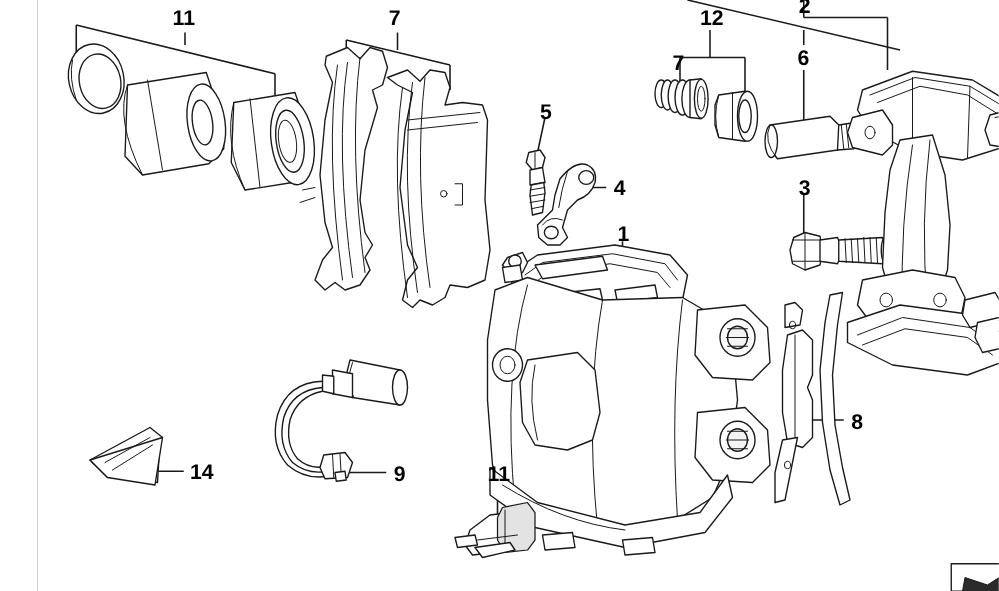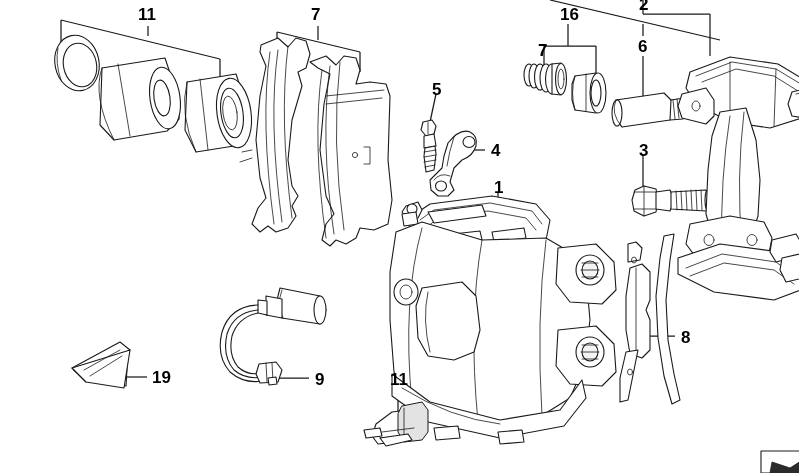--- a/index.html
+++ b/index.html
@@ -334,26 +334,26 @@
 
     <g>
       <path class="ln" d="M731 451 L795 451 L795 473 L731 473 Z"></path>
       <path class="flK" d="M740 473 L742 462 L760 468 L788 450 L795 458 L760 480 Z"></path>
     </g>
 
   </svg>
 
   <div class="callout-label" style="left:108px;top:6px;">11</div>
   <div class="callout-label" style="left:281px;top:6px;">7</div>
-  <div class="callout-label" style="left:530px;top:6px;">16</div>
+  <div class="callout-label" style="left:530px;top:6px;">12</div>
   <div class="callout-label" style="left:609px;top:-4px;">2</div>
   <div class="callout-label" style="left:508px;top:42px;">7</div>
   <div class="callout-label" style="left:608px;top:38px;">6</div>
   <div class="callout-label" style="left:402px;top:81px;">5</div>
   <div class="callout-label" style="left:461px;top:142px;">4</div>
   <div class="callout-label" style="left:609px;top:142px;">3</div>
   <div class="callout-label" style="left:464px;top:179px;">1</div>
   <div class="callout-label" style="left:651px;top:329px;">8</div>
-  <div class="callout-label" style="left:122px;top:369px;">19</div>
+  <div class="callout-label" style="left:122px;top:369px;">14</div>
   <div class="callout-label" style="left:285px;top:371px;">9</div>
   <div class="callout-label" style="left:360px;top:371px;">11</div>
 
 </div>
 
 </body></html>

